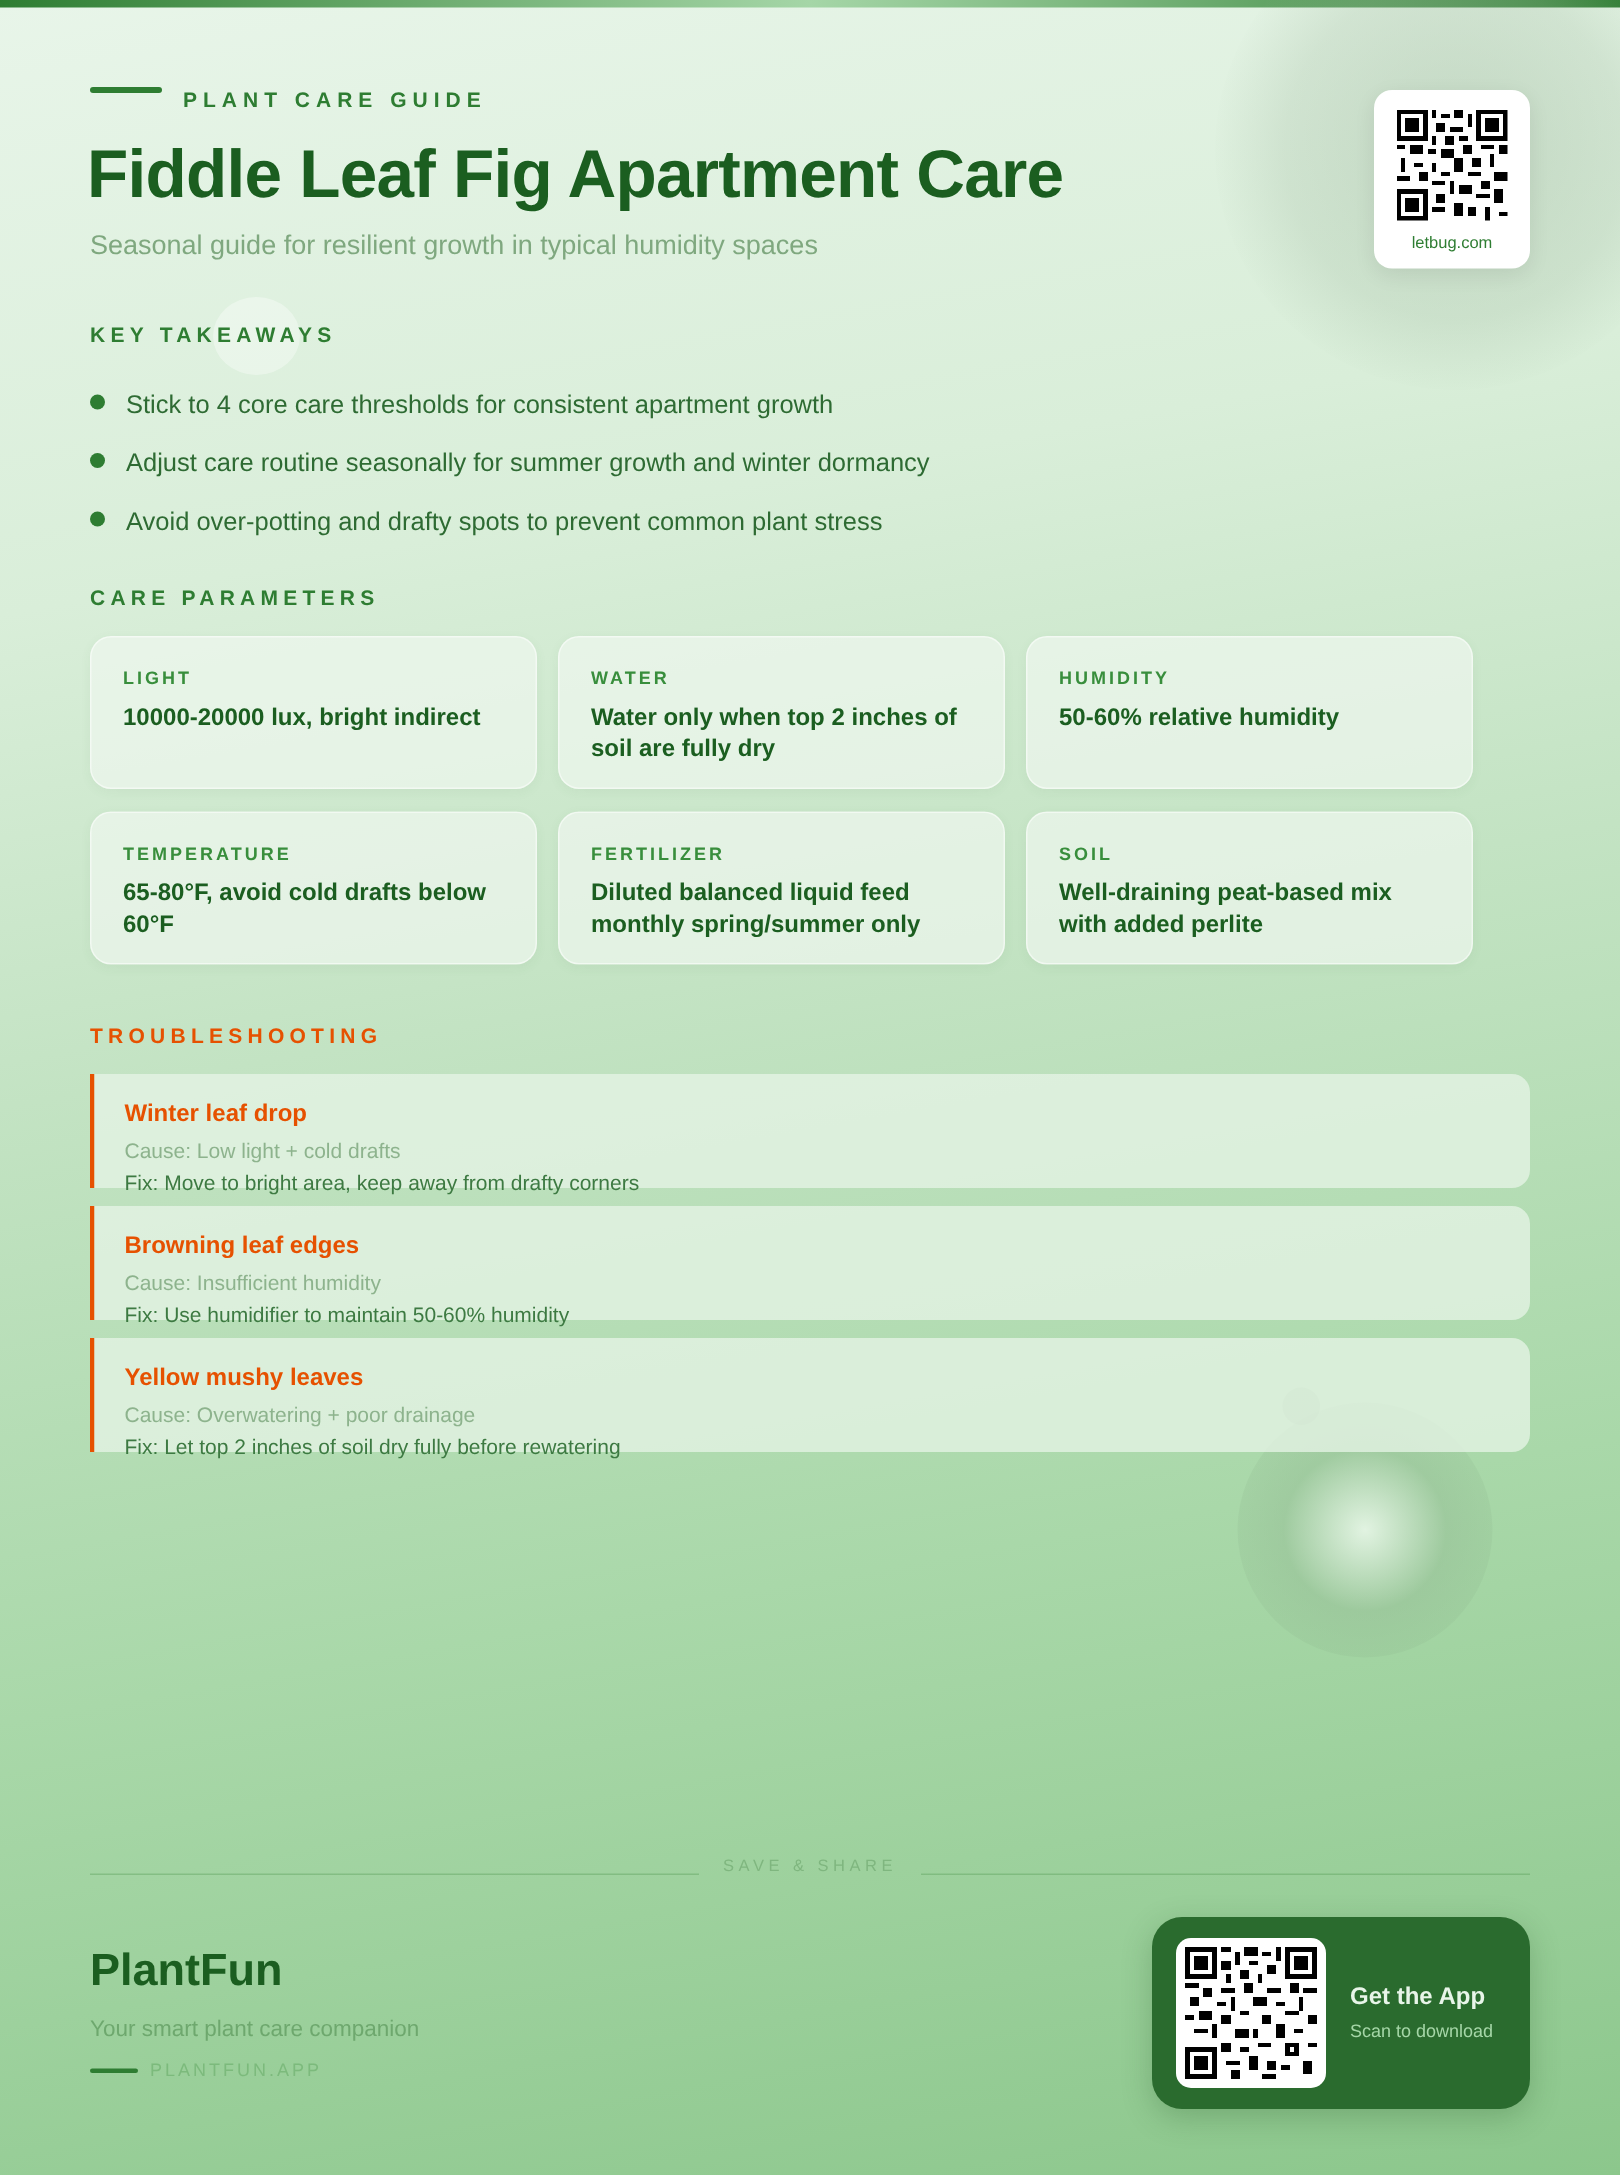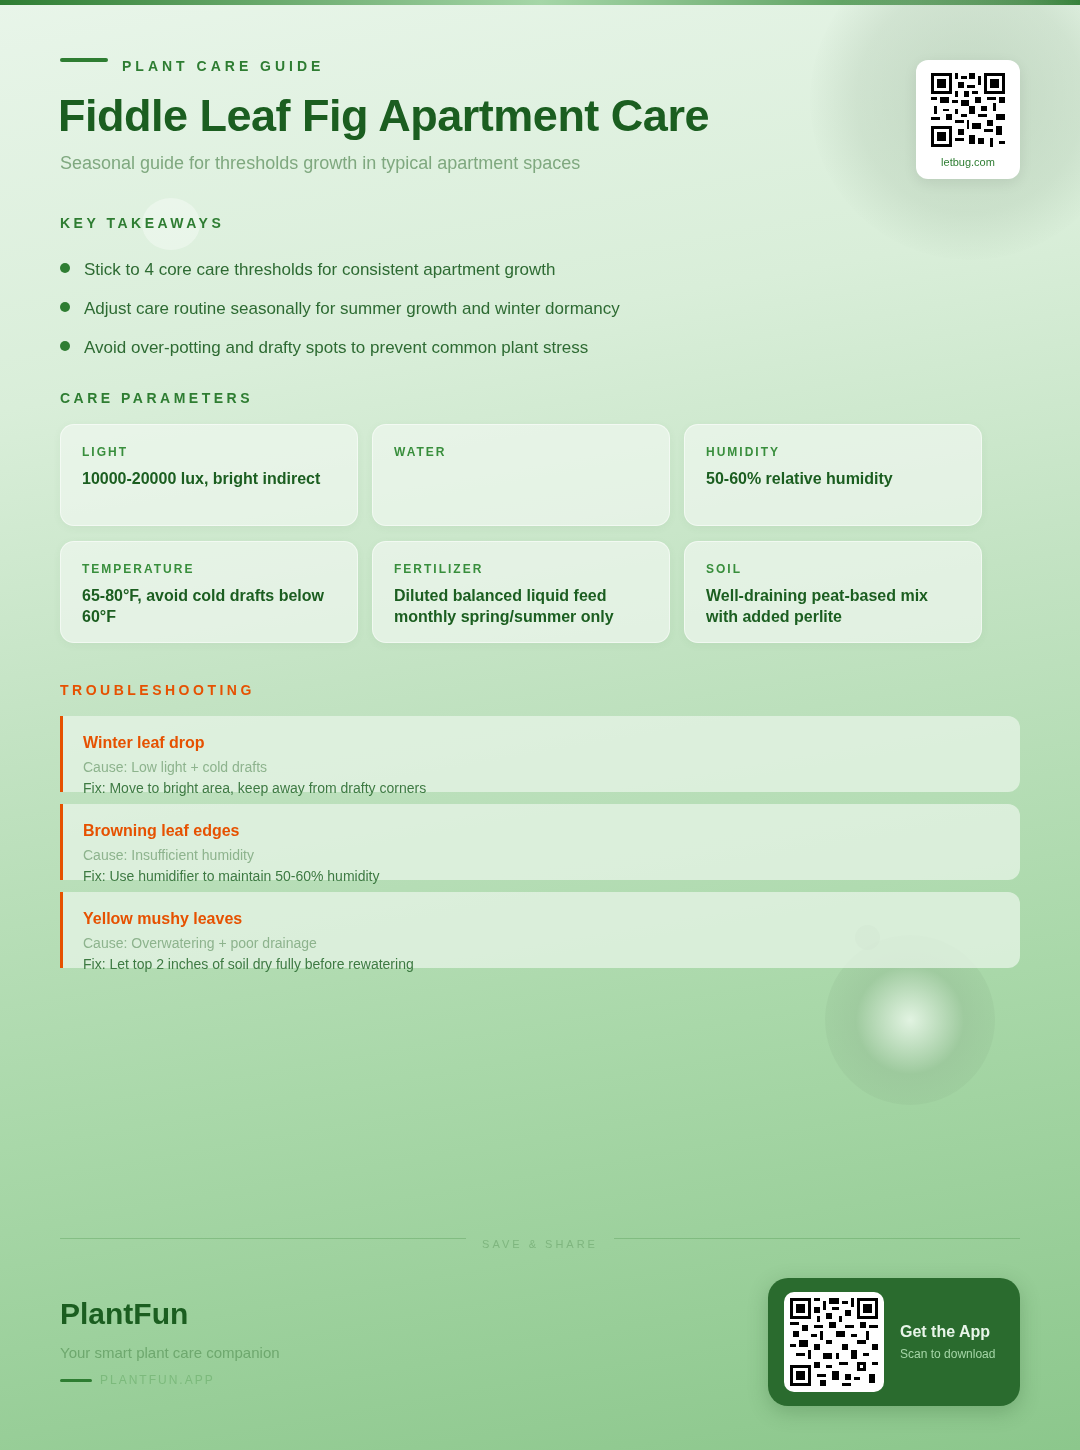--- a/index.html
+++ b/index.html
@@ -65,21 +65,21 @@
 
   .trouble { position: absolute; left: 60px; top: 716px; width: 960px; }
   .tcard {
     height: 76px; margin-bottom: 12px; background: rgba(230,244,230,0.78);
     border-left: 3px solid #e65100; border-radius: 0 12px 12px 0; padding: 18px 0 0 20px;
   }
   .tcard .tt { font-size: 16px; font-weight: 700; color: #e65100; }
   .tcard .cause { margin-top: 7px; font-size: 14px; color: #8db38d; }
   .tcard .fix { margin-top: 5px; font-size: 14px; color: #3d7a42; }
 
-  .save-share { position: absolute; left: 60px; top: 1238px; width: 960px; display: flex; align-items: flex-start; }
+  .save-share { position: absolute; left: 60px; top: 1238px; width: 960px; display: flex; align-items: flex-end; }
   .save-share .line { flex: 1; height: 1px; background: rgba(76,150,76,0.35); }
   .save-share span { padding: 0 16px; font-size: 11px; letter-spacing: 3px; color: #7fb67f; }
 
   .brand { position: absolute; left: 60px; top: 1297px; font-size: 30px; font-weight: 700; color: #1b5e20; }
   .tagline { position: absolute; left: 60px; top: 1344px; font-size: 15px; color: #6ea86e; }
   .brand-url { position: absolute; left: 60px; top: 1373px; display: flex; align-items: center; }
   .brand-url .bar { width: 32px; height: 3px; border-radius: 2px; background: #2e7d32; margin-right: 8px; }
   .brand-url span { font-size: 12px; letter-spacing: 2px; color: #7cba7c; }
 
   .app-card {
@@ -100,21 +100,21 @@
 <div class="blob-tr"></div>
 <div class="blob-small"></div>
 <div class="blob-br"></div>
 <div class="blob-dot"></div>
 
 <div class="eyebrow">
   <div class="bar"></div>
   <span>PLANT CARE GUIDE</span>
 </div>
 <h1 class="title">Fiddle Leaf Fig Apartment Care</h1>
-<div class="subtitle">Seasonal guide for thresholds growth in typical apartment spaces</div>
+<div class="subtitle">Seasonal guide for resilient growth in typical humidity spaces</div>
 
 <div class="qr-top">
   <svg class="qr" viewBox="0 0 25 25" shape-rendering="crispEdges">
     <rect width="25" height="25" fill="#fff"></rect>
     <g fill="#000">
       <rect x="0" y="0" width="7" height="7"></rect>
         <rect x="1" y="1" width="5" height="5" fill="#fff"></rect>
         <rect x="2" y="2" width="3" height="3"></rect>
       <rect x="18" y="0" width="7" height="7"></rect>
         <rect x="19" y="1" width="5" height="5" fill="#fff"></rect>
@@ -183,20 +183,21 @@
 </div>
 
 <div class="section-h" style="top:390px;">CARE PARAMETERS</div>
 <div class="params">
   <div class="param">
     <div class="lbl">LIGHT</div>
     <div class="val">10000-20000 lux, bright indirect</div>
   </div>
   <div class="param">
     <div class="lbl">WATER</div>
+    <div class="val">Water only when top 2 inches of soil are fully dry</div>
   </div>
   <div class="param">
     <div class="lbl">HUMIDITY</div>
     <div class="val">50-60% relative humidity</div>
   </div>
   <div class="param">
     <div class="lbl">TEMPERATURE</div>
     <div class="val">65-80°F, avoid cold drafts below 60°F</div>
   </div>
   <div class="param">

